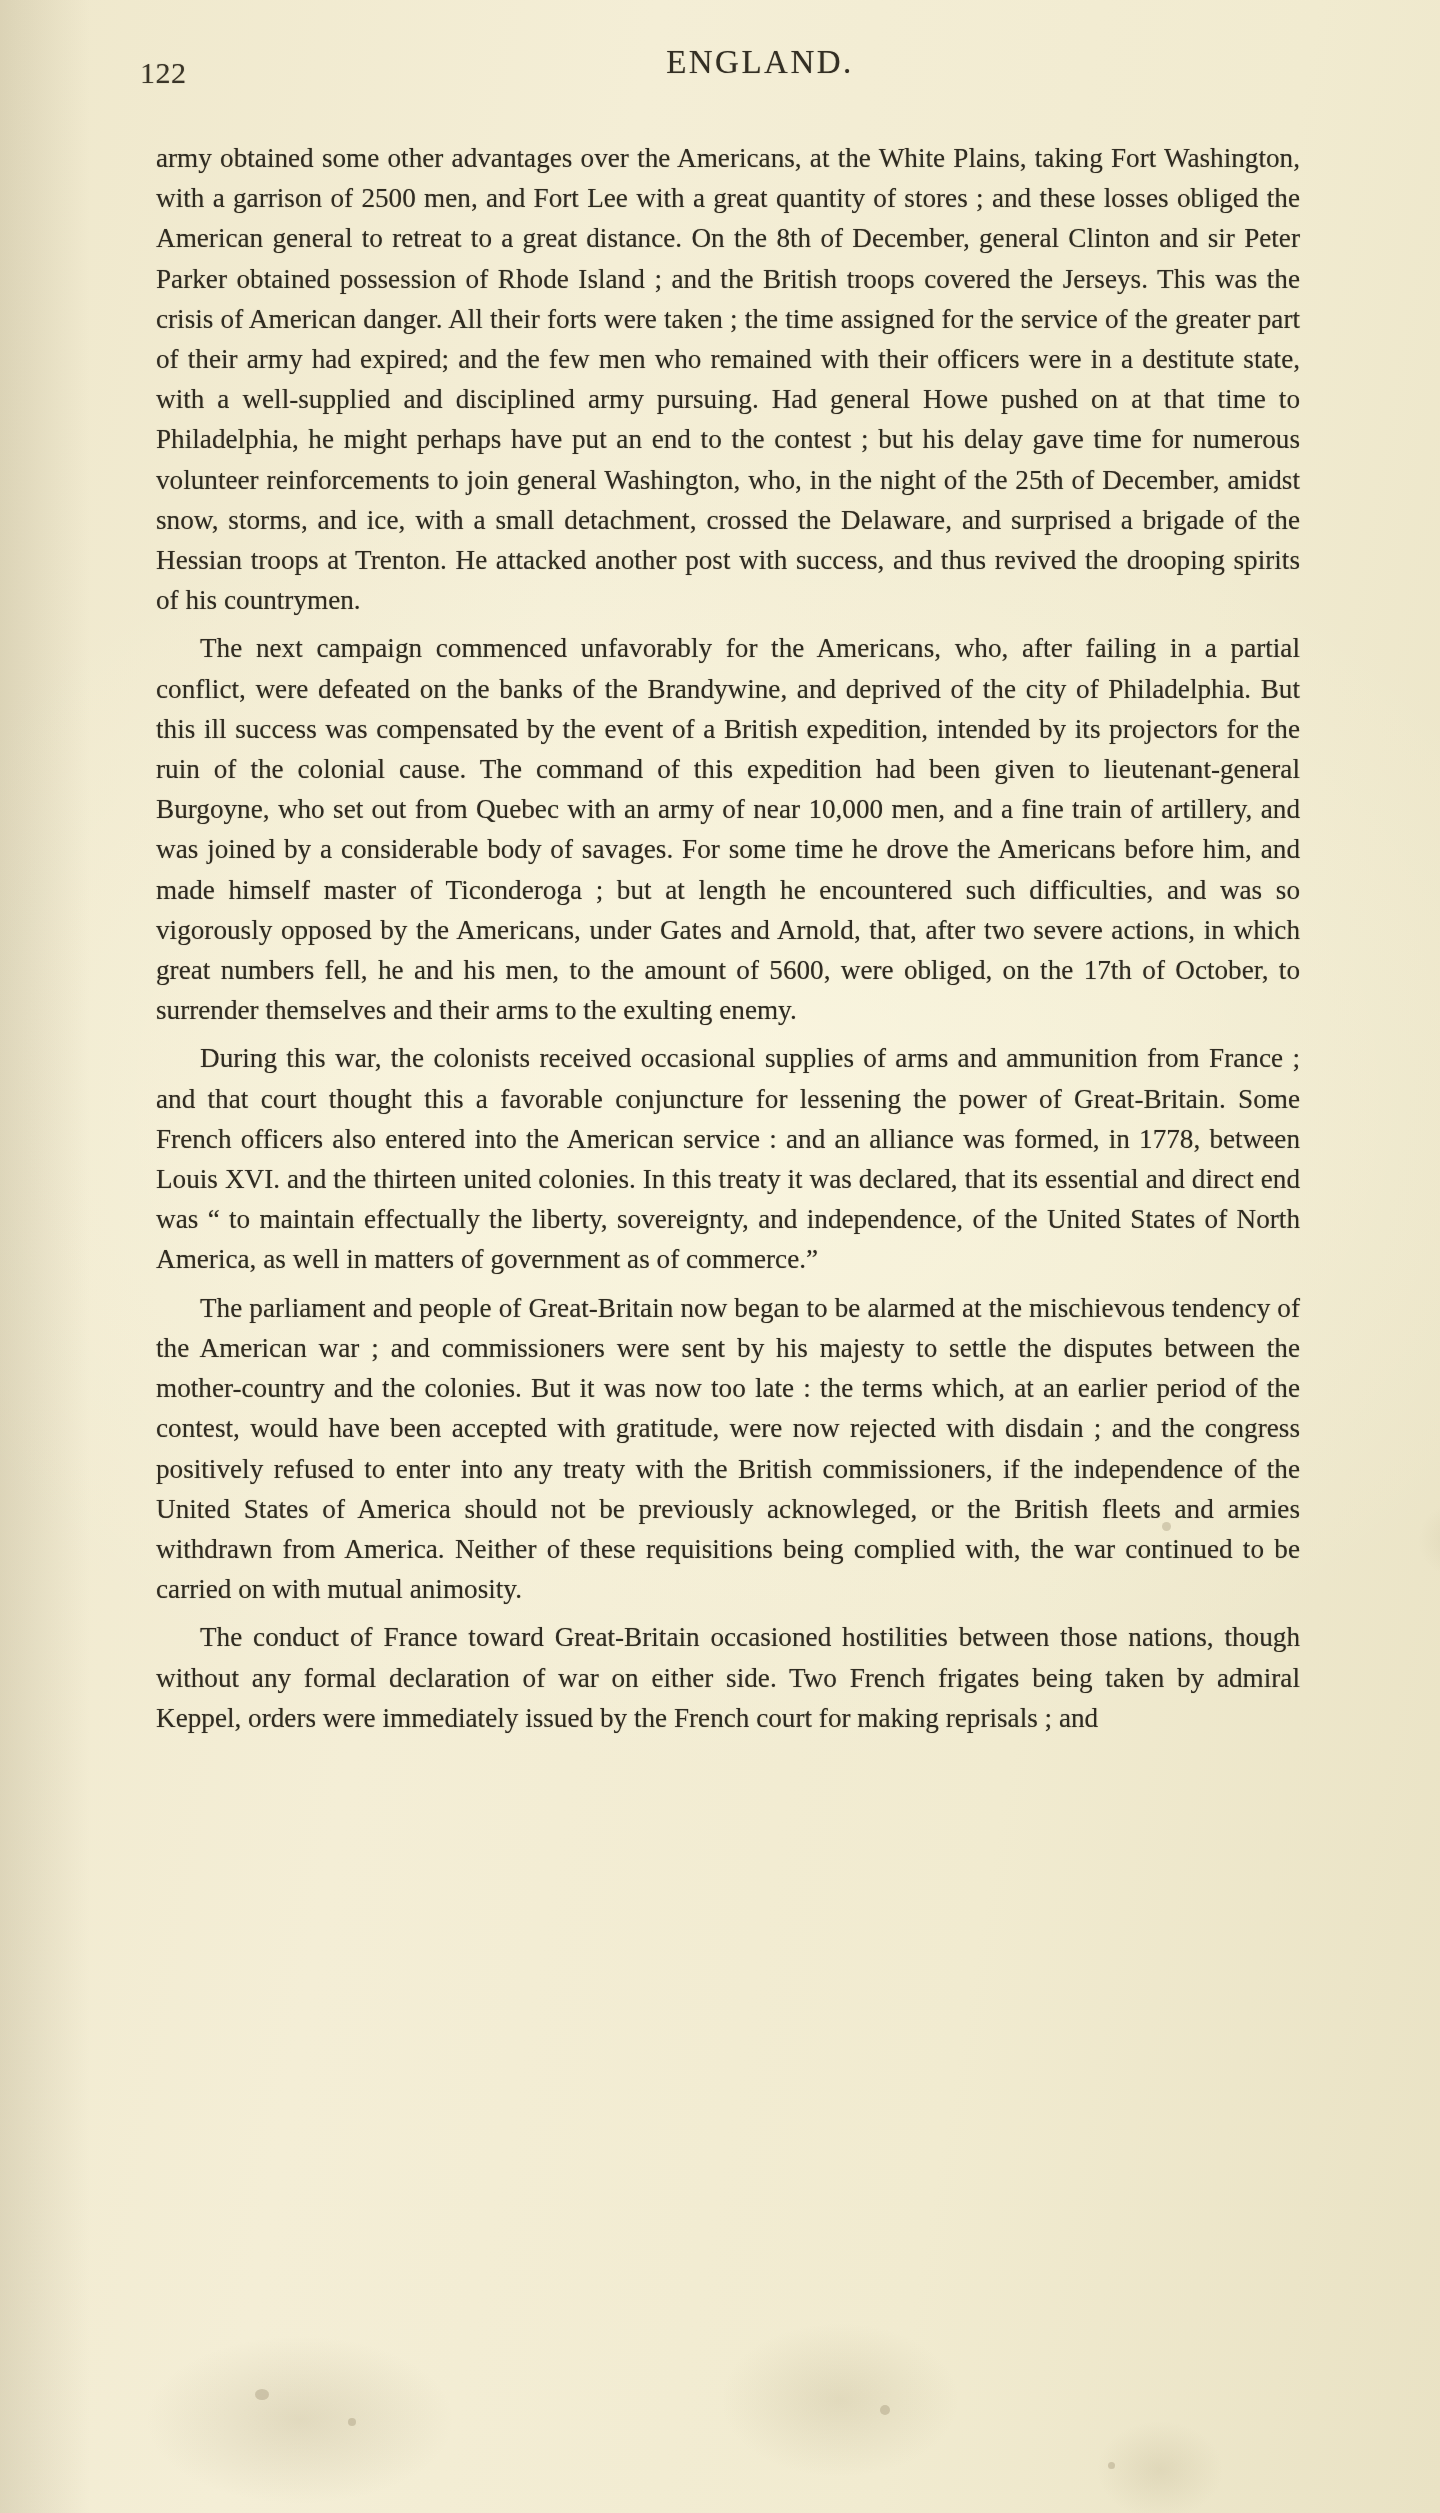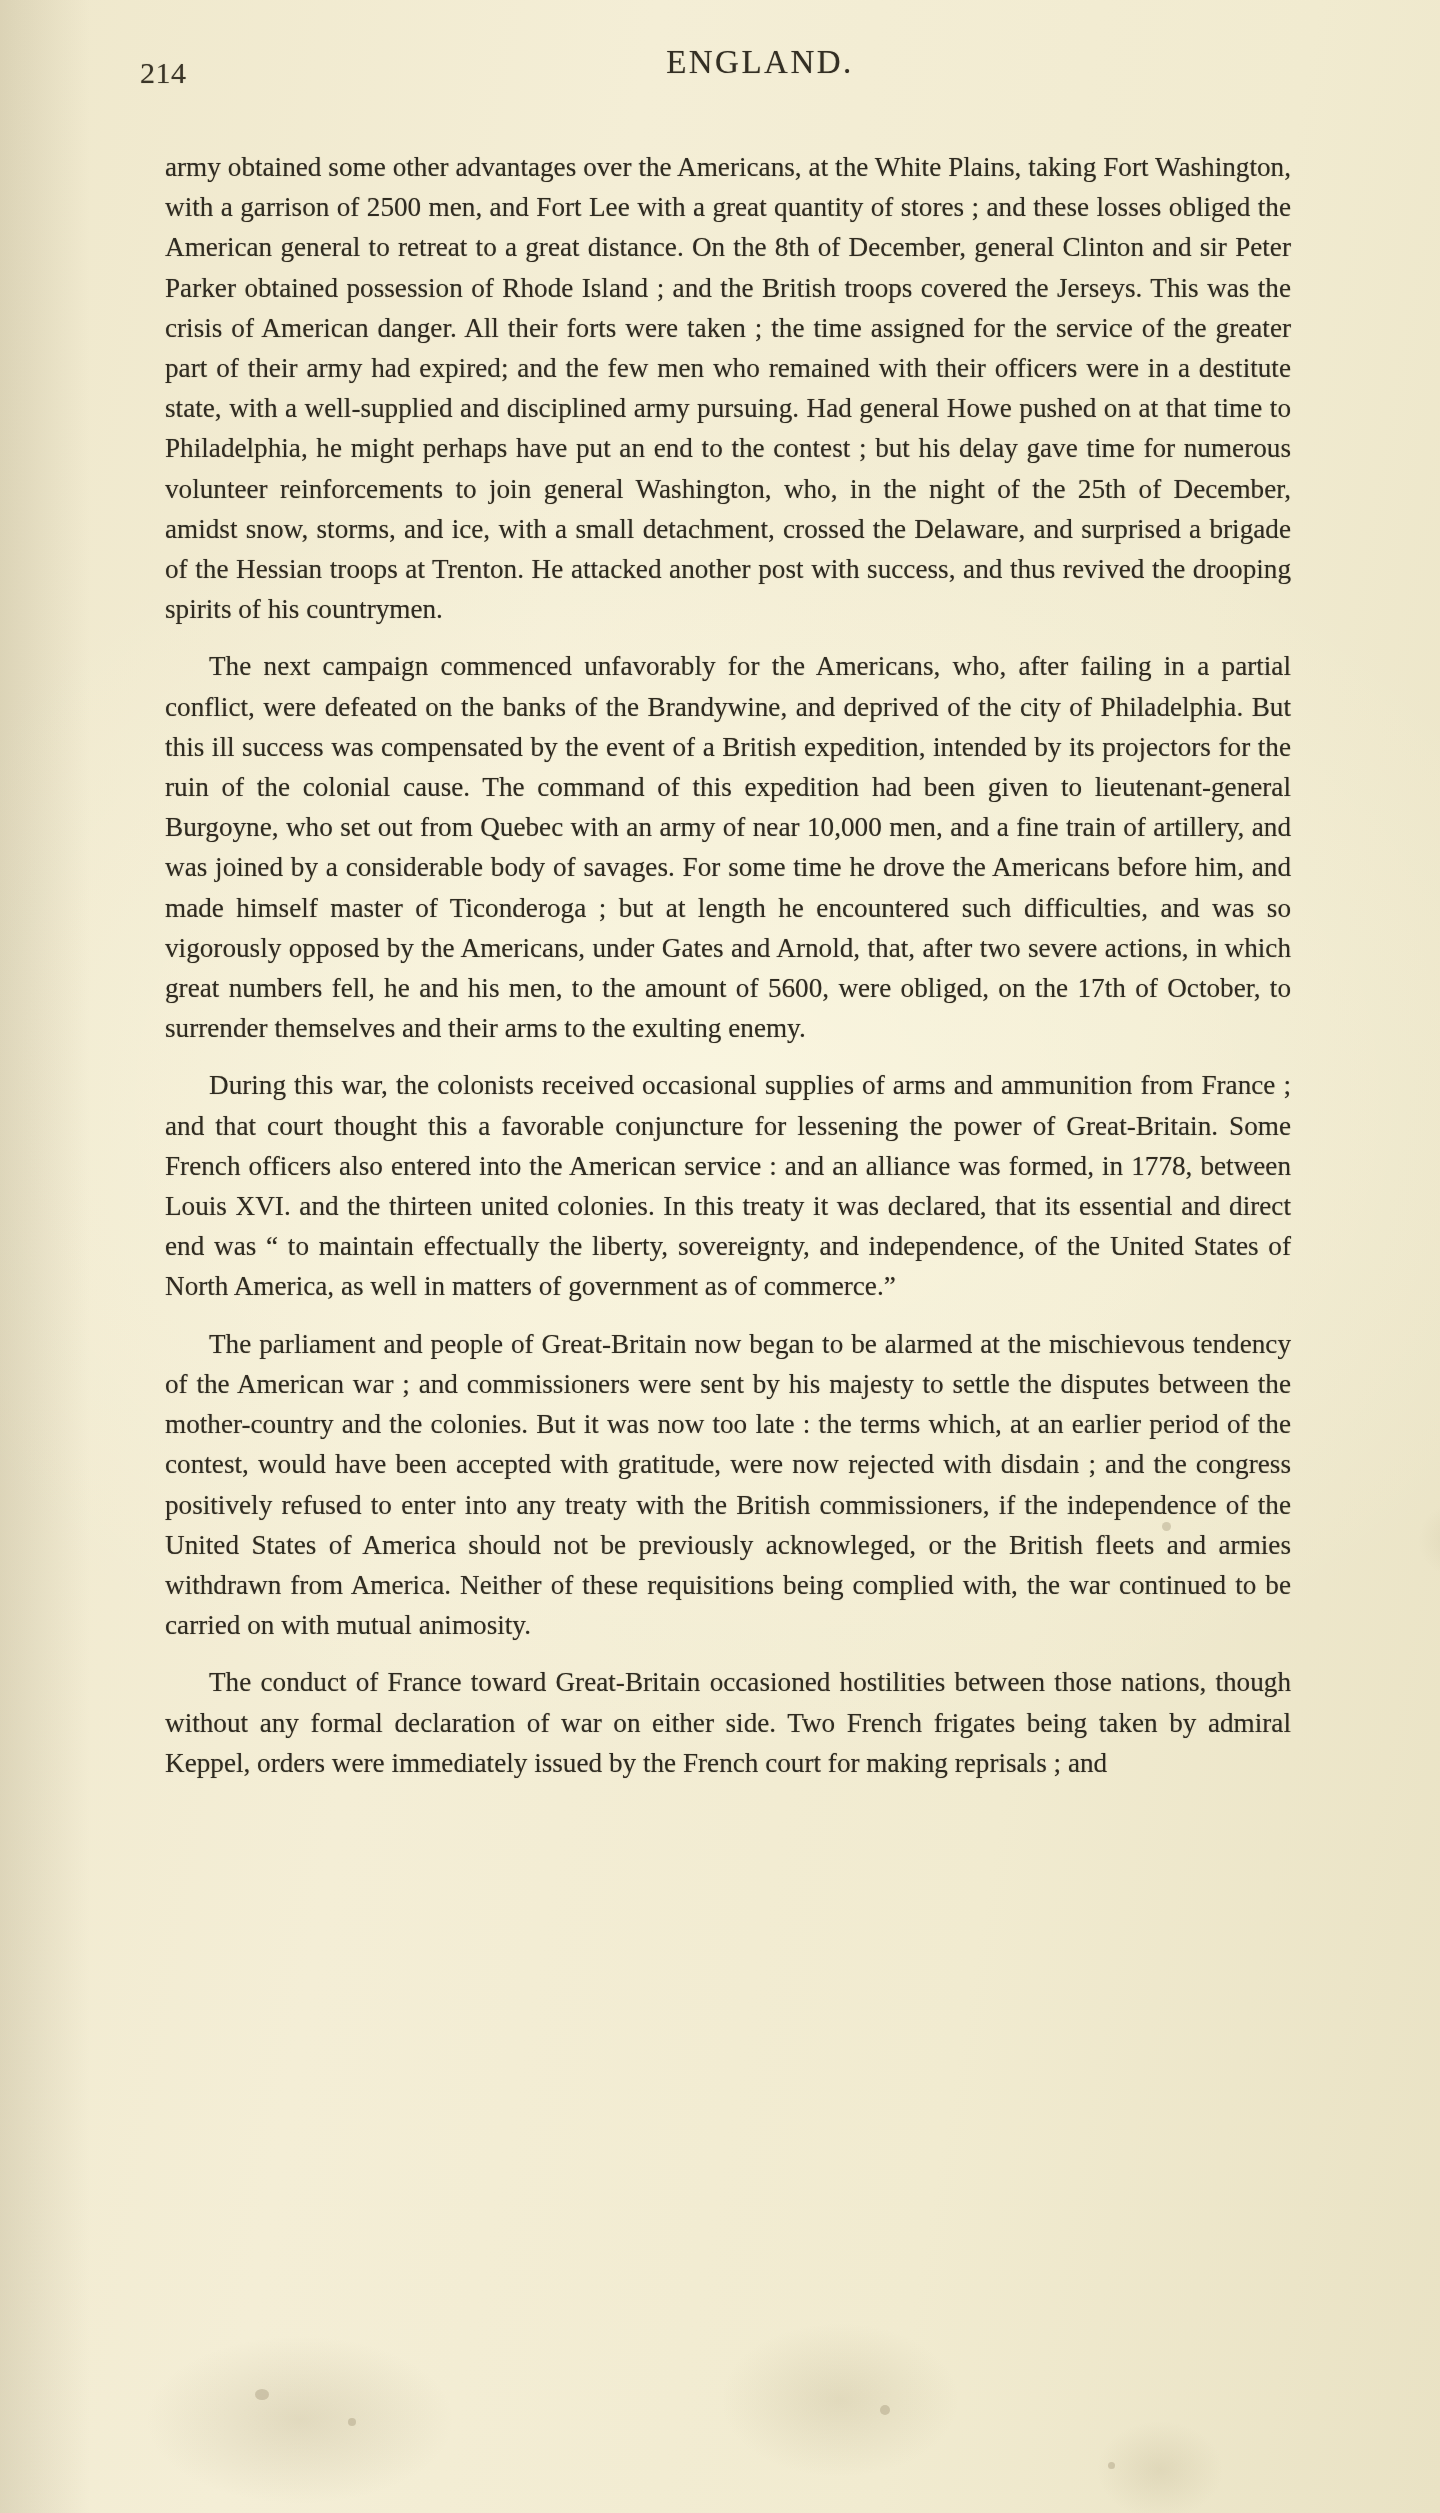--- a/index.html
+++ b/index.html
@@ -69,21 +69,21 @@
     left: 148px;
     top: 130px;
     width: 1160px;
     color: #2f2b21;
     font-size: 27.2px;
     line-height: 40.2px;
     text-align: justify;
     text-justify: inter-word;
   }
   .body-col p {
-    margin: 17px;
+    margin: 8px;
     text-indent: 44px;
   }
   .body-col p.noindent {
     text-indent: 0;
   }
   
   .body-col p, .running-head, .folio {
     text-shadow: 0 0 1.1px rgba(60,52,30,0.45);
   }
   .speck {
@@ -92,21 +92,21 @@
     background: rgba(120,105,70,0.25);
     pointer-events: none;
   }
 </style>
 </head>
 <body>
 
 <div class="page">
 
   <div class="header">
-    <div class="folio">214</div>
+    <div class="folio">122</div>
     <div class="running-head">ENGLAND.</div>
   </div>
 
   <div class="body-col">
     <p class="noindent">army obtained some other advantages over the Americans, at the White Plains, taking Fort Washington, with a garrison of 2500 men, and Fort Lee with a great quantity of stores ; and these losses obliged the American general to retreat to a great distance. On the 8th of December, general Clinton and sir Peter Parker obtained possession of Rhode Island ; and the British troops covered the Jerseys. This was the crisis of American danger. All their forts were taken ; the time assigned for the service of the greater part of their army had expired; and the few men who remained with their officers were in a destitute state, with a well-supplied and disciplined army pursuing. Had general Howe pushed on at that time to Philadelphia, he might perhaps have put an end to the contest ; but his delay gave time for numerous volunteer reinforcements to join general Washington, who, in the night of the 25th of December, amidst snow, storms, and ice, with a small detachment, crossed the Delaware, and surprised a brigade of the Hessian troops at Trenton. He attacked another post with success, and thus revived the drooping spirits of his countrymen.</p>
     <p>The next campaign commenced unfavorably for the Americans, who, after failing in a partial conflict, were defeated on the banks of the Brandywine, and deprived of the city of Philadelphia. But this ill success was compensated by the event of a British expedition, intended by its projectors for the ruin of the colonial cause. The command of this expedition had been given to lieutenant-general Burgoyne, who set out from Quebec with an army of near 10,000 men, and a fine train of artillery, and was joined by a considerable body of savages. For some time he drove the Americans before him, and made himself master of Ticonderoga ; but at length he encountered such difficulties, and was so vigorously opposed by the Americans, under Gates and Arnold, that, after two severe actions, in which great numbers fell, he and his men, to the amount of 5600, were obliged, on the 17th of October, to surrender themselves and their arms to the exulting enemy.</p>
     <p>During this war, the colonists received occasional supplies of arms and ammunition from France ; and that court thought this a favorable conjuncture for lessening the power of Great-Britain. Some French officers also entered into the American service : and an alliance was formed, in 1778, between Louis XVI. and the thirteen united colonies. In this treaty it was declared, that its essential and direct end was “ to maintain effectually the liberty, sovereignty, and independence, of the United States of North America, as well in matters of government as of commerce.”</p>
     <p>The parliament and people of Great-Britain now began to be alarmed at the mischievous tendency of the American war ; and commissioners were sent by his majesty to settle the disputes between the mother-country and the colonies. But it was now too late : the terms which, at an earlier period of the contest, would have been accepted with gratitude, were now rejected with disdain ; and the congress positively refused to enter into any treaty with the British commissioners, if the independence of the United States of America should not be previously acknowleged, or the British fleets and armies withdrawn from America. Neither of these requisitions being complied with, the war continued to be carried on with mutual animosity.</p>
     <p>The conduct of France toward Great-Britain occasioned hostilities between those nations, though without any formal declaration of war on either side. Two French frigates being taken by admiral Keppel, orders were immediately issued by the French court for making reprisals ; and</p>
   </div>

